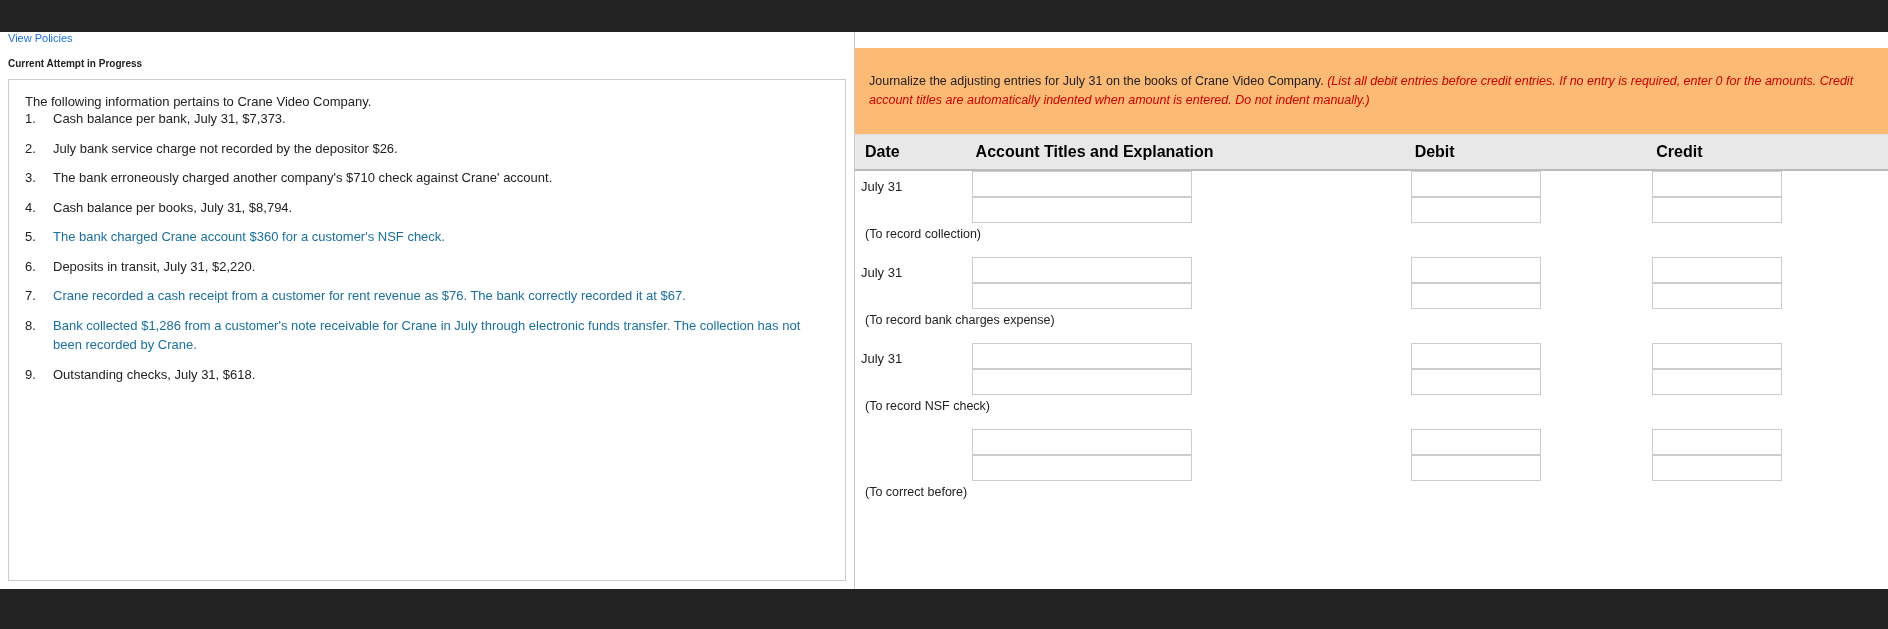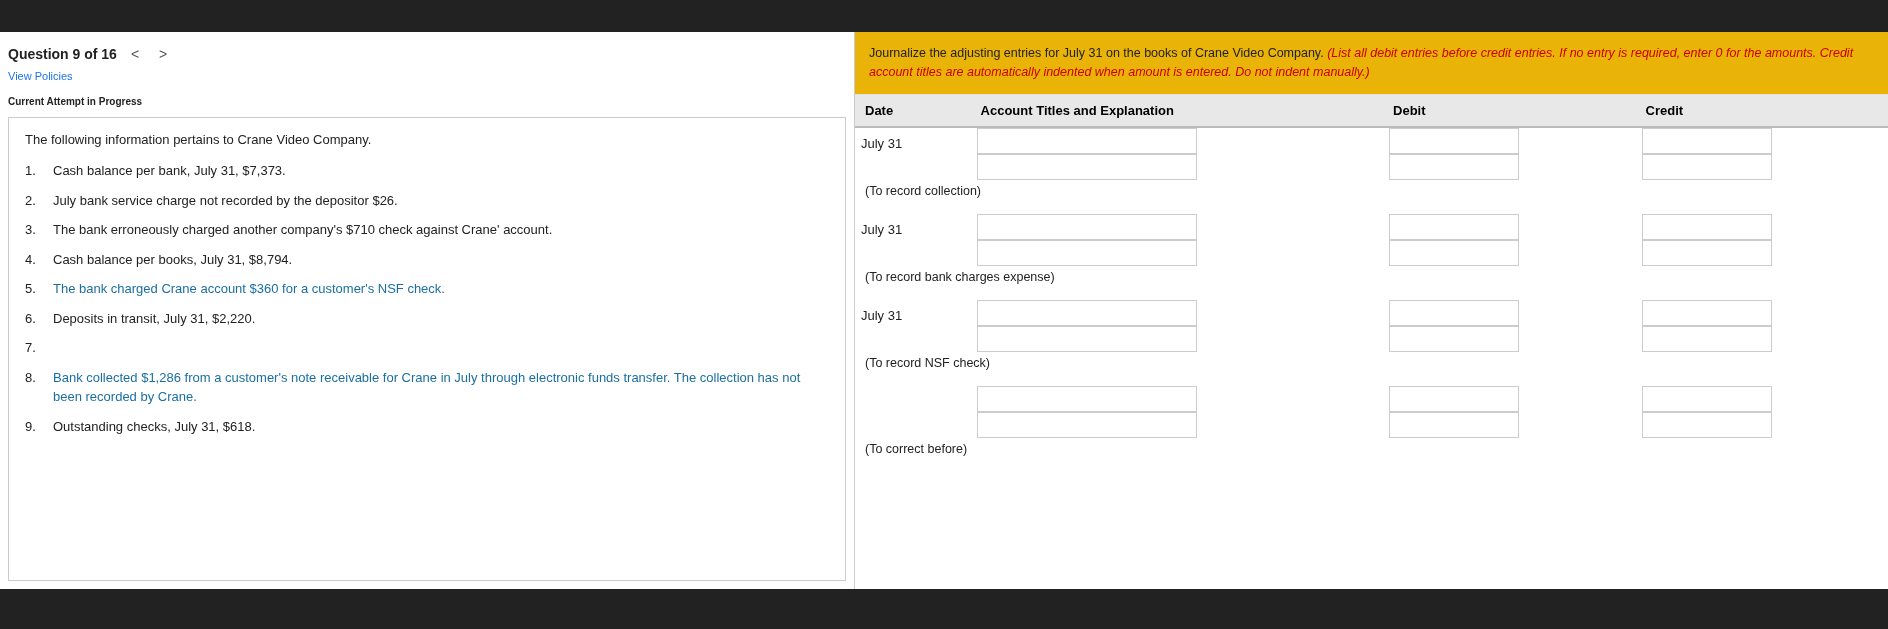--- a/index.html
+++ b/index.html
@@ -71,21 +71,20 @@
       margin: 0 8px 8px 8px;
       border: 1px solid #ccc;
       padding: 14px 16px;
       flex: 1;
       overflow-y: auto;
     }
 
     .intro-text {
       font-size: 13px;
       color: #222;
-      margin-bottom: 14px;
     }
 
     .question-item {
       display: flex;
       margin-bottom: 10px;
       font-size: 13px;
       color: #222;
       line-height: 1.5;
     }
 
@@ -99,45 +98,46 @@
     }
 
     
     .right-panel {
       flex: 1;
       overflow-y: auto;
       padding: 0;
     }
 
     .instruction-bar {
-      background: #eab308;
-      padding: 12px 14px;
+      background: #fdba74;
+      padding: 24px 14px;
       font-size: 12.5px;
       border-bottom: 1px solid #e0e0e0;
       line-height: 1.5;
       color: #222;
+      margin-top: 16px;
     }
 
     .instruction-bar .italic-red {
       color: #cc0000;
       font-style: italic;
     }
 
     .journal-table {
       width: 100%;
       border-collapse: collapse;
       padding: 0 10px;
     }
 
     .journal-table th {
       background: #e8e8e8;
       padding: 8px 10px;
       text-align: left;
       font-weight: bold;
-      font-size: 13px;
+      font-size: 16px;
       border-bottom: 2px solid #bbb;
       margin-top: 40px;
     }
 
     .journal-table th.right-align {
       text-align: left;
     }
 
     .journal-table td {
       padding: 0 6px;
@@ -194,25 +194,20 @@
     }
   </style>
 </head>
 <body>
 
 <div class="top-bar"></div>
 
 <div class="main-container">
 
   <div class="left-panel">
-    <div class="question-nav">
-      <span class="question-label">Question 9 of 16</span>
-      <button class="nav-arrow">&lt;</button>
-      <button class="nav-arrow">&gt;</button>
-    </div>
     <a class="view-policies-link">View Policies</a>
     <div class="current-attempt">Current Attempt in Progress</div>
     <div class="question-box">
       <p class="intro-text">The following information pertains to Crane Video Company.</p>
       <div id="question-items-container">
           <div class="question-item">
             <span class="num">1.</span>
             <span>Cash balance per bank, July 31, $7,373.</span>
           </div>
           <div class="question-item">
@@ -230,20 +225,21 @@
           <div class="question-item">
             <span class="num">5.</span>
             <span class="text-blue">The bank charged Crane account $360 for a customer's NSF check.</span>
           </div>
           <div class="question-item">
             <span class="num">6.</span>
             <span>Deposits in transit, July 31, $2,220.</span>
           </div>
           <div class="question-item">
             <span class="num">7.</span>
+            <span class="text-blue">Crane recorded a cash receipt from a customer for rent revenue as $76. The bank correctly recorded it at $67.</span>
           </div>
           <div class="question-item">
             <span class="num">8.</span>
             <span class="text-blue">Bank collected $1,286 from a customer's note receivable for Crane in July through electronic funds transfer. The collection has not been recorded by Crane.</span>
           </div>
           <div class="question-item">
             <span class="num">9.</span>
             <span>Outstanding checks, July 31, $618.</span>
           </div>
         </div>

